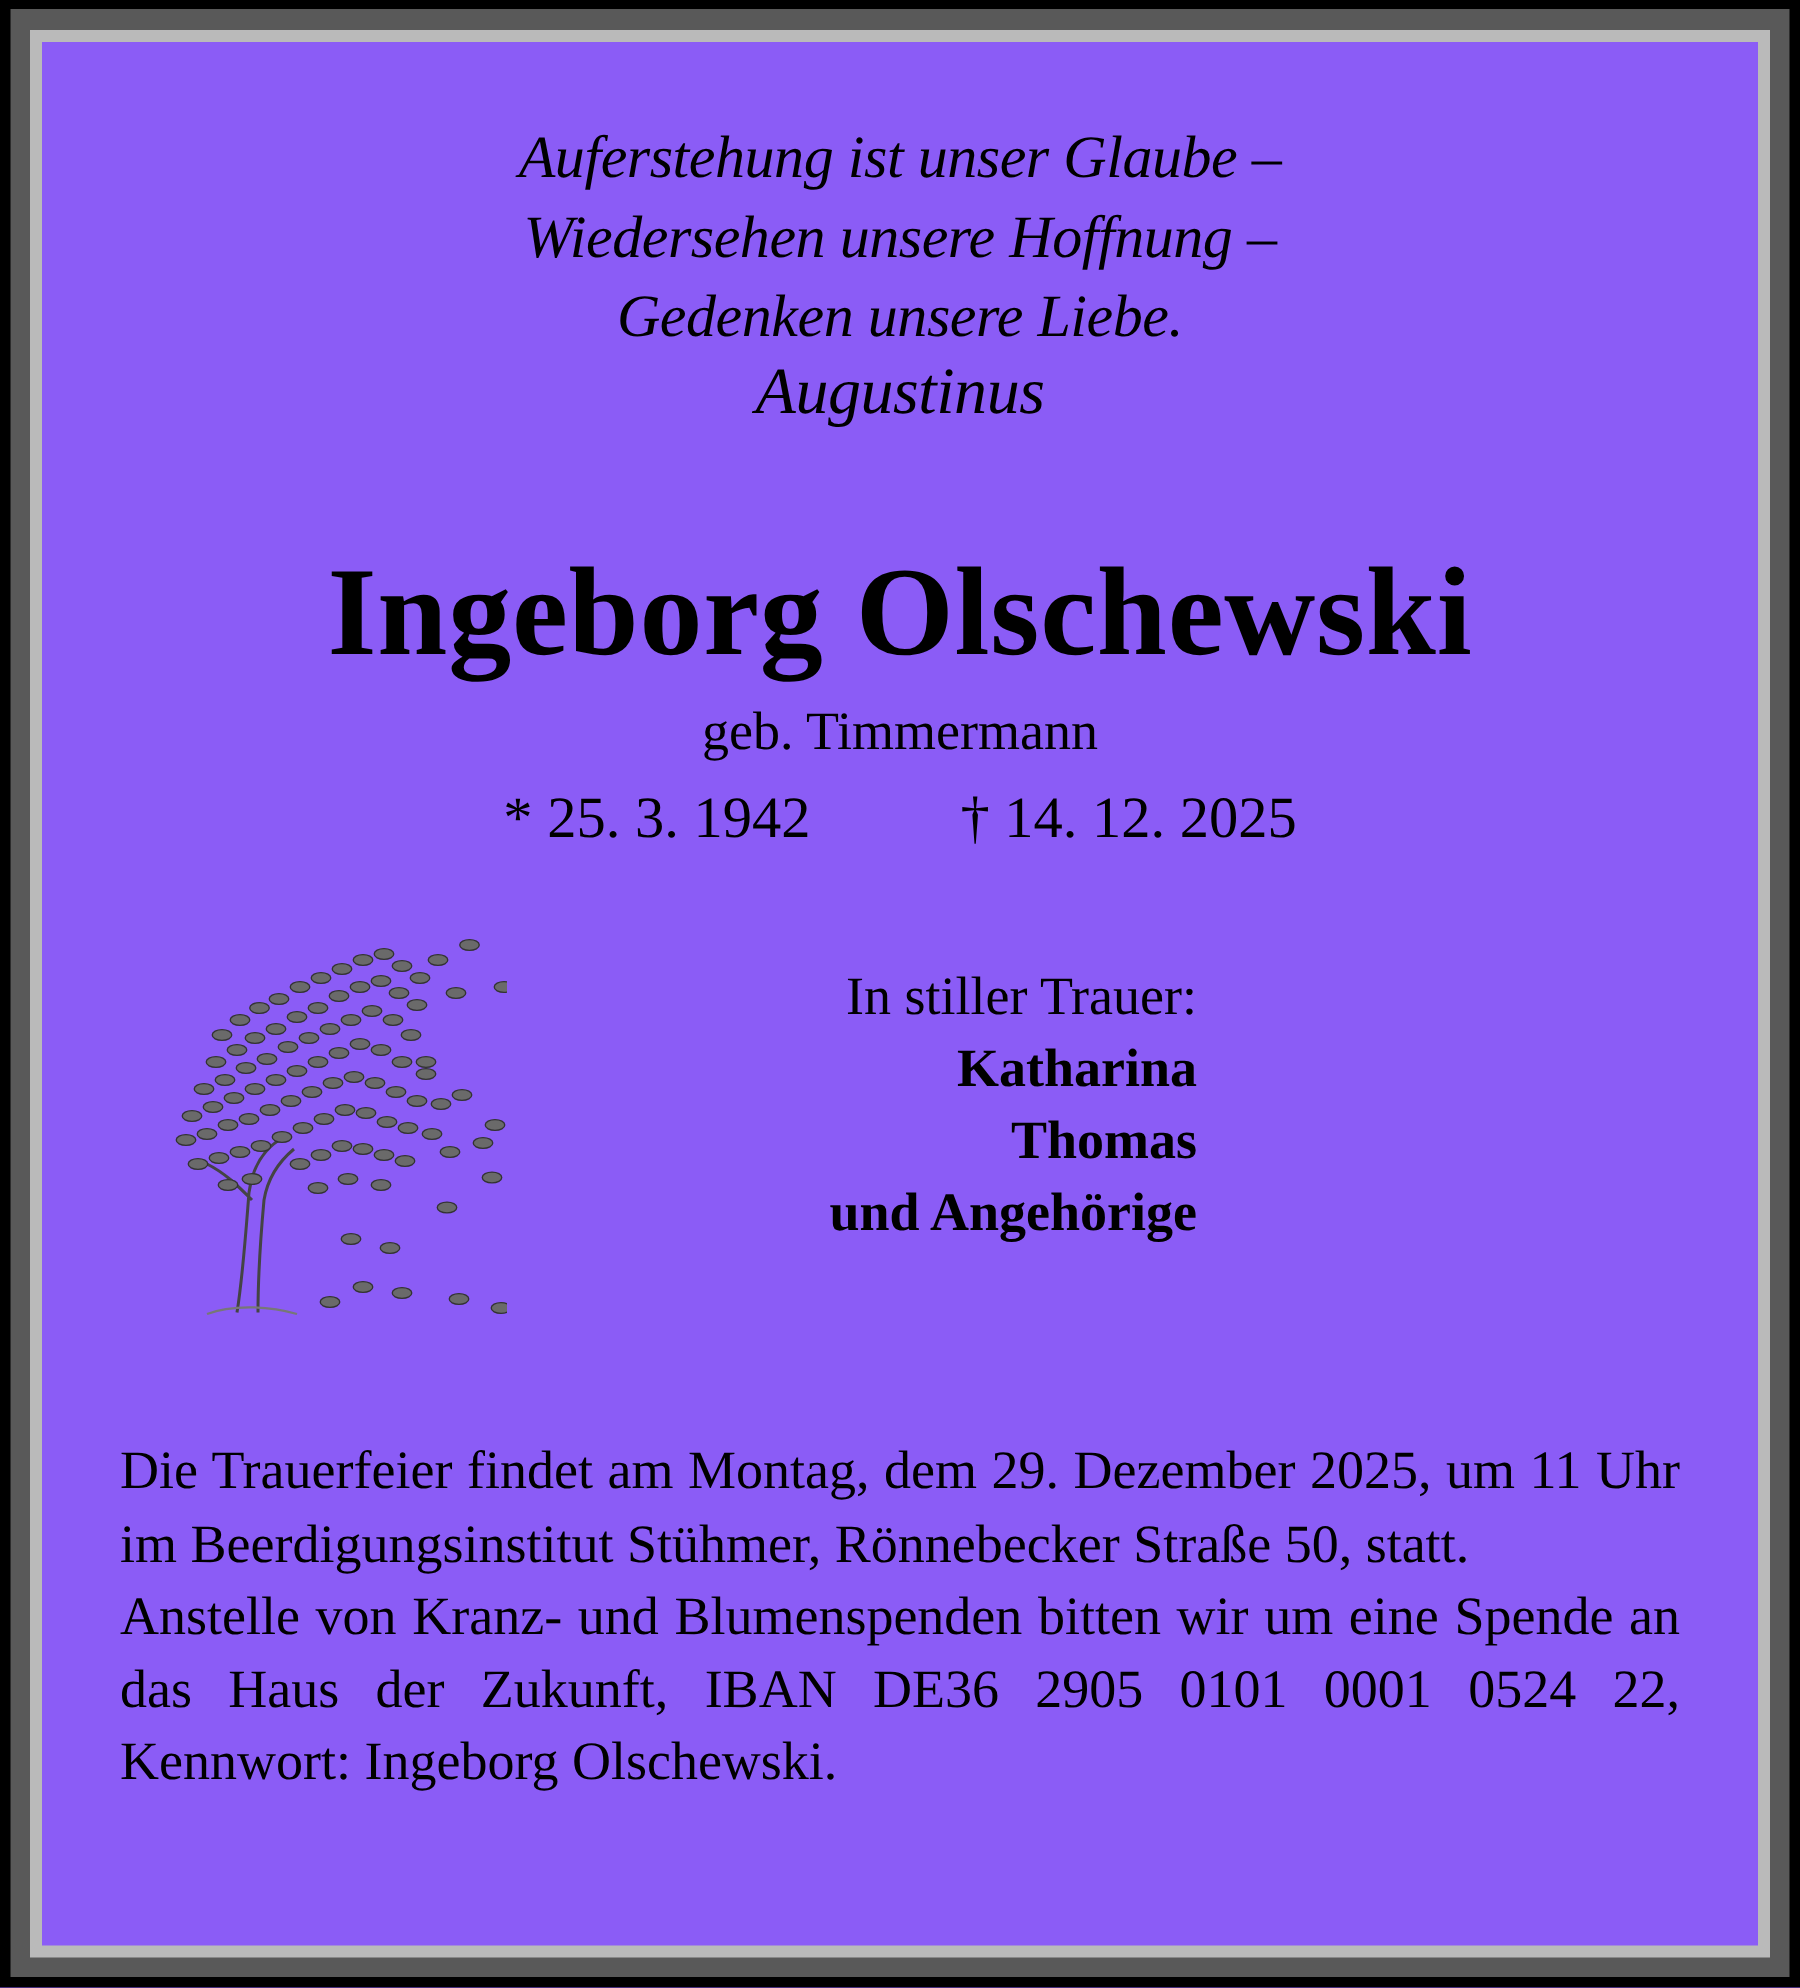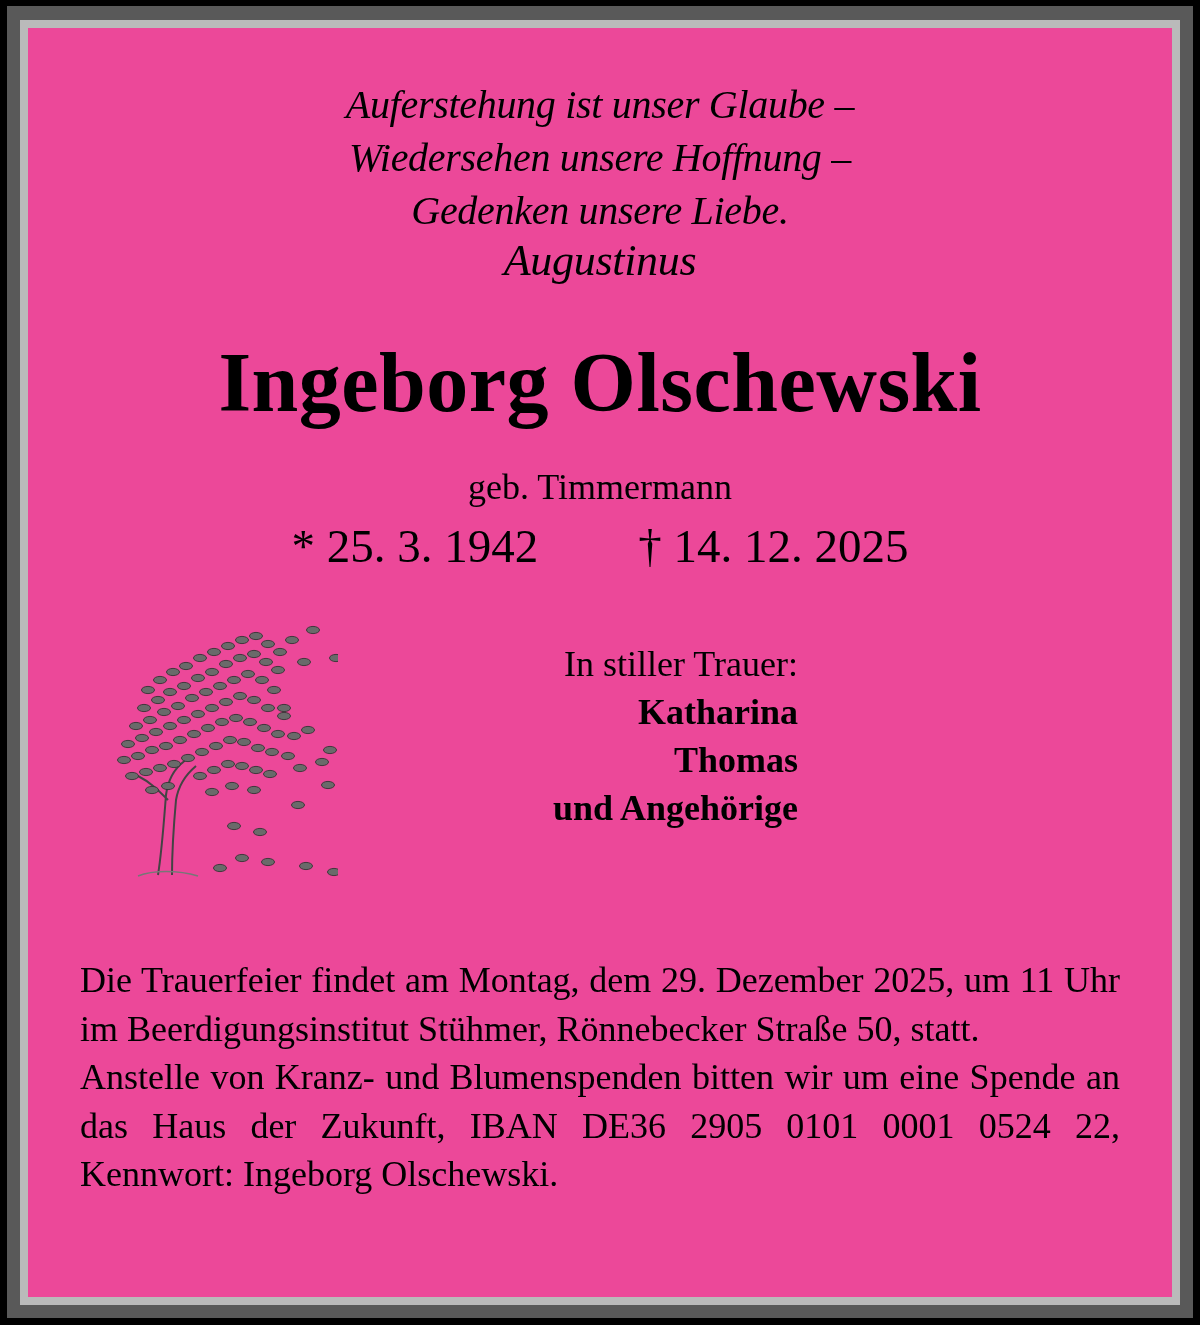--- a/index.html
+++ b/index.html
@@ -14,34 +14,34 @@
   .frame-dark {
     position: absolute; left: 7px; top: 6px; right: 7px; bottom: 7px;
     background: #595959;
   }
   .frame-light {
     position: absolute; left: 20px; top: 20px; right: 20px; bottom: 20px;
     background: #bababa;
   }
   .page {
     position: absolute; left: 28px; top: 28px; right: 28px; bottom: 28px;
-    background: #ec4899;
+    background: #8b5cf6;
   }
   .center { position: absolute; left: 0; right: 0; text-align: center; }
   .motto {
     top: 50px; font-style: italic; font-size: 40px; line-height: 53px;
     letter-spacing: -0.3px;
   }
   .motto .author { font-size: 44px; line-height: 48px; font-style: italic; }
   .name {
-    top: 305px; font-weight: bold; font-size: 84px; line-height: 100px;
+    top: 331px; font-weight: bold; font-size: 84px; line-height: 100px;
     letter-spacing: 0.5px;
   }
   .born-name { top: 437px; font-size: 36px; line-height: 44px; }
-  .dates { top: 496px; font-size: 47px; line-height: 44px; }
+  .dates { top: 496px; font-size: 39px; line-height: 44px; }
   .dates span { display: inline-block; }
   .dates .gap { width: 100px; }
   .tree {
     position: absolute; left: 80px; top: 572px; width: 230px; height: 280px;
   }
   .mourners {
     position: absolute; left: 380px; width: 390px; top: 612px;
     text-align: right; font-size: 36px; line-height: 48px;
   }
   .mourners .names { font-weight: bold; }

